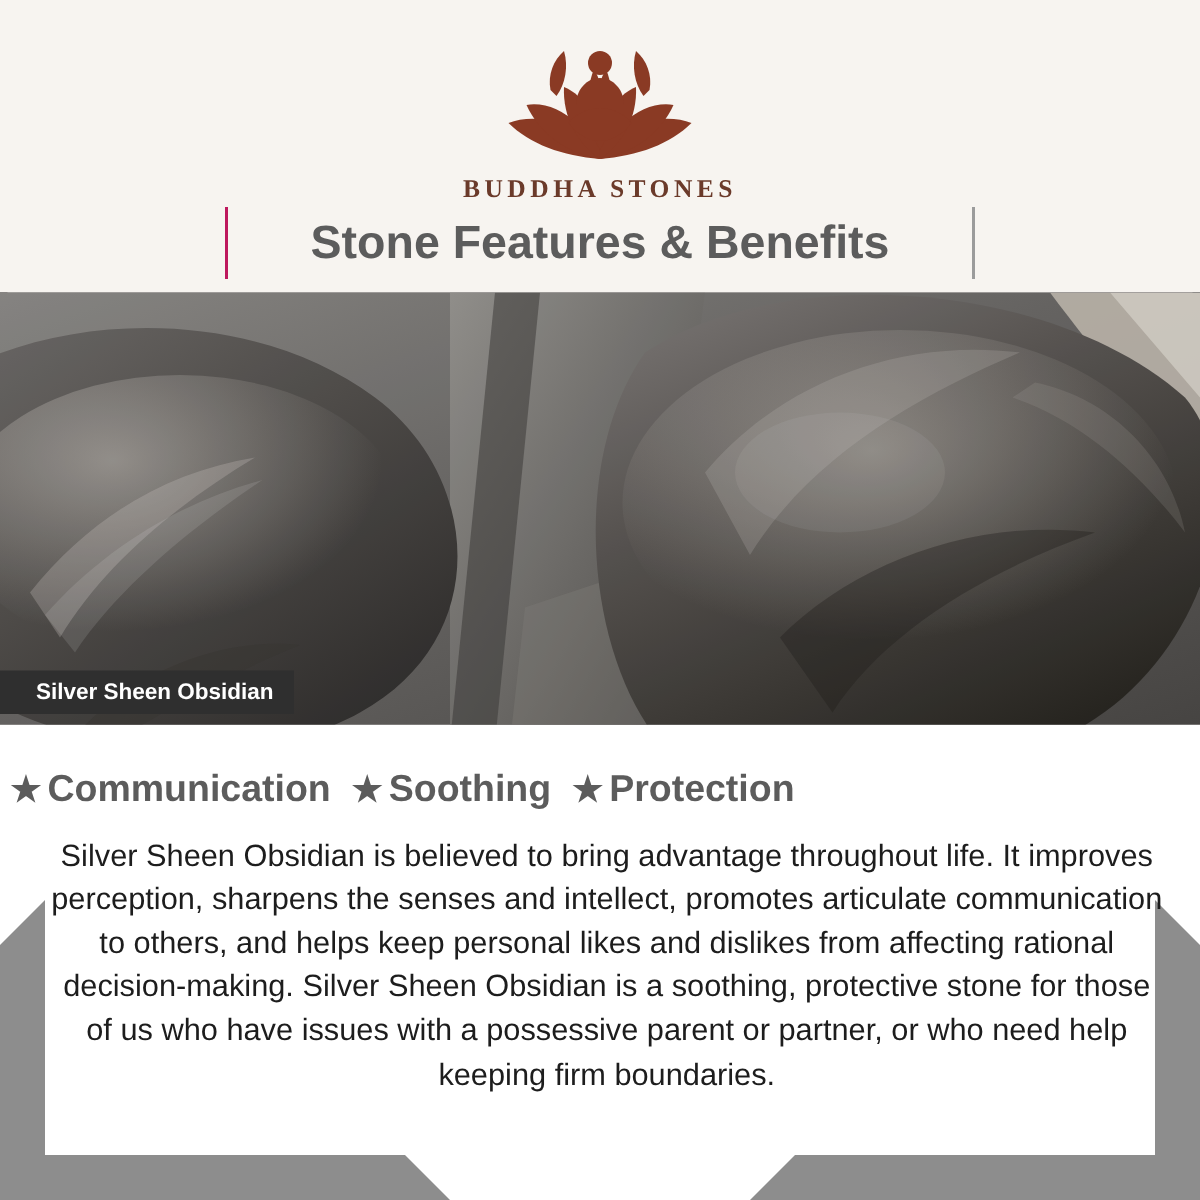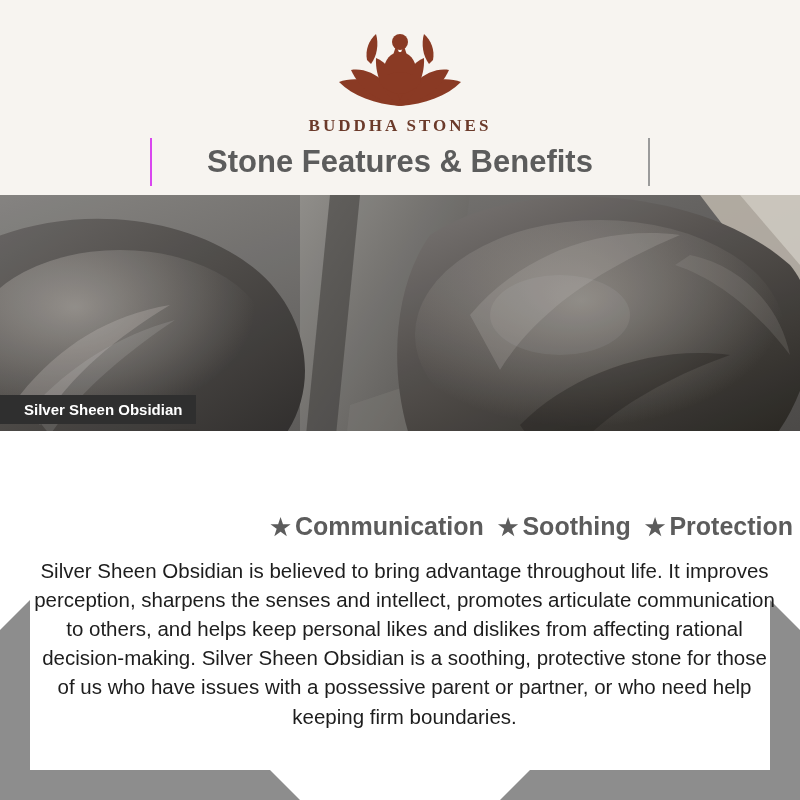--- a/index.html
+++ b/index.html
@@ -101,41 +101,41 @@
     color: #6b3a2a;
     font-family: "Liberation Serif", serif;
   }
 
   .title-bar {
     position: absolute;
     left: 150px;
     top: 138px;
     width: 500px;
     height: 48px;
-    border-left: 2px solid #d946ef;
+    border-left: 2px solid #be185d;
     border-right: 2px solid #9b9b9b;
     box-sizing: border-box;
     display: flex;
     align-items: center;
     justify-content: center;
   }
   .title-bar .title {
     font-size: 31px;
     font-weight: bold;
     color: #5c5c5c;
     letter-spacing: 0px;
   }
 
   
   .photo {
     position: absolute;
     left: 0;
     top: 195px;
     width: 800px;
-    height: 236px;
+    height: 288px;
     overflow: hidden;
     background: #4a4744;
   }
   .photo svg { display: block; }
 
   .photo-caption {
     position: absolute;
     left: 0;
     bottom: 7px;
     background: #2f2f2f;
@@ -144,21 +144,21 @@
     font-weight: bold;
     padding: 6px 14px 6px 24px;
   }
 
   
   .benefits {
     position: absolute;
     left: 0;
     top: 512px;
     width: 800px;
-    text-align: right;
+    text-align: left;
     color: #5c5c5c;
     font-size: 25px;
     font-weight: bold;
   }
   .benefit-item {
     display: inline-block;
     margin: 0 7px;
     white-space: nowrap;
   }
   .benefit-star {

